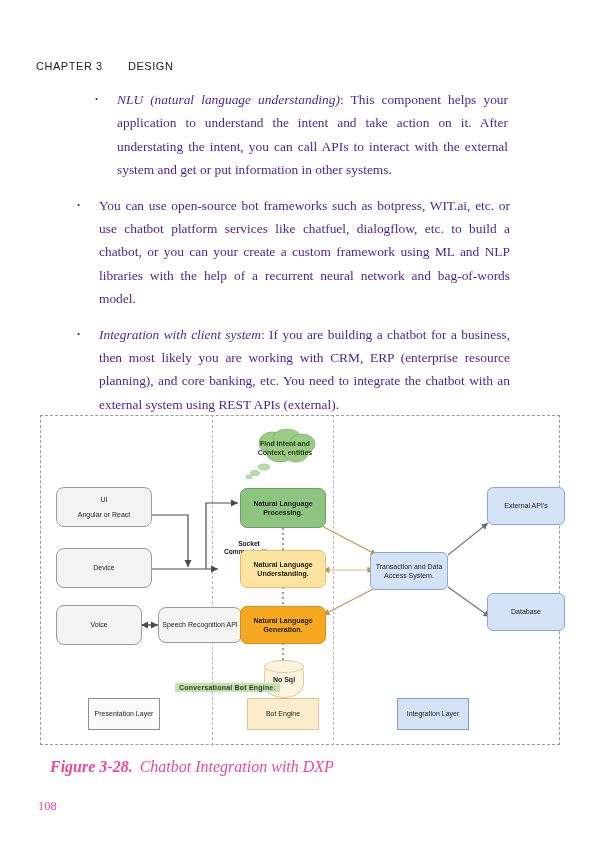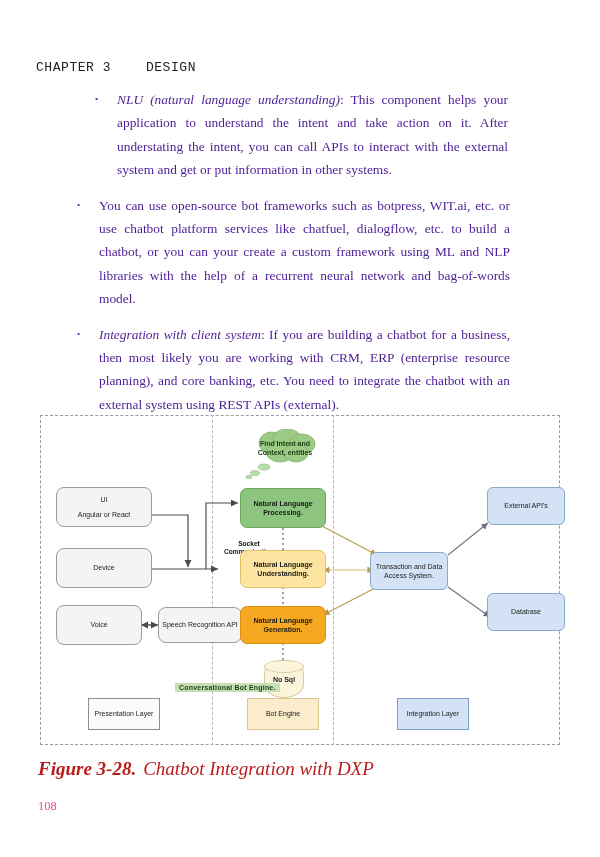--- a/index.html
+++ b/index.html
@@ -10,22 +10,22 @@
     color:#1a1a1a;
     position:relative;
     overflow:hidden;
   }
 
   
   .page{position:absolute;inset:0;}
 
   .running-head{
     position:absolute;left:36px;top:60px;
-    font-family:Liberation Mono, monospace;
-    font-size:13px;letter-spacing:.55px;
+    font-family:Liberation Sans, sans-serif;
+    font-size:11px;letter-spacing:.55px;
     color:#222;
   }
   .running-head .sep{display:inline-block;width:18px;}
 
   .body-block{position:absolute;left:0;right:0;}
 
   ul.bl{list-style:none;margin:0;padding:0;}
   li.bullet{
     position:relative;
     font-size:13.4px;
@@ -124,22 +124,22 @@
     font-family:"Liberation Sans", sans-serif;
     font-size:7px;font-weight:bold;color:#1b3d13;
     background:#c6e0b4;
     padding:1px 4px;white-space:nowrap;
     letter-spacing:.2px;
   }
 
   svg.wires{position:absolute;inset:0;width:100%;height:100%;overflow:visible;}
 
   .fig-caption{
-    position:absolute;left:38px;top:758px;
-    font-size:19px;color:#b91c1c;
+    position:absolute;left:50px;top:758px;
+    font-size:16px;color:#ec4899;
     font-family:"Liberation Serif", serif;
   }
   .fig-caption b{font-weight:bold;font-style:italic;}
   .fig-caption .ct{font-style:italic;margin-left:7px;}
   .folio{
     position:absolute;left:38px;top:783px;
     font-size:12.5px;color:#ec4899;margin-top:16px;
   }
 </style>
 </head>

